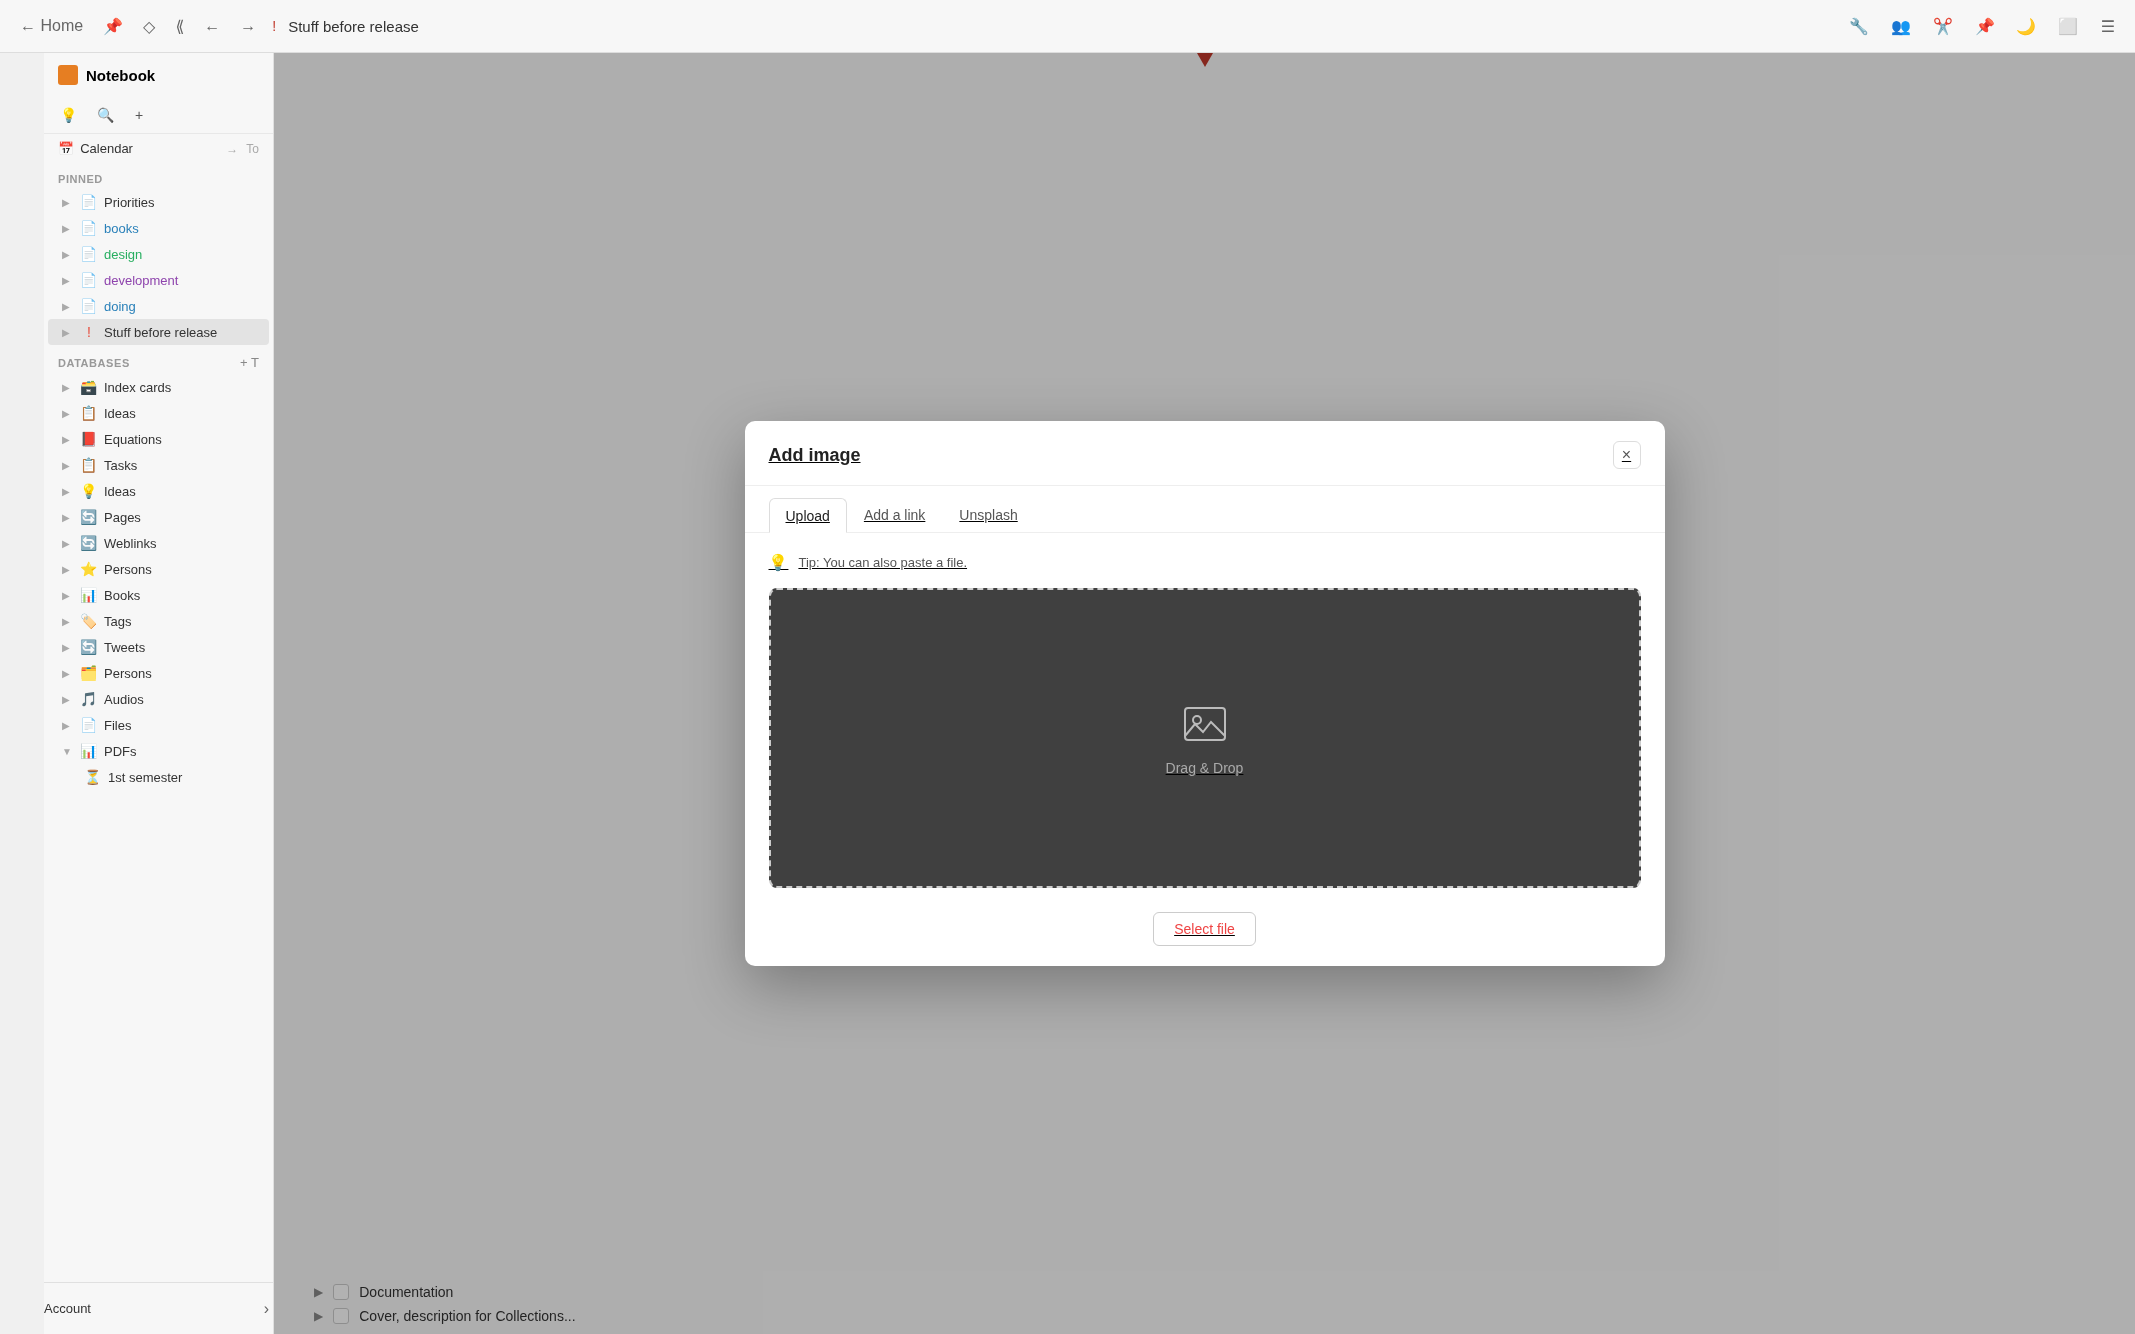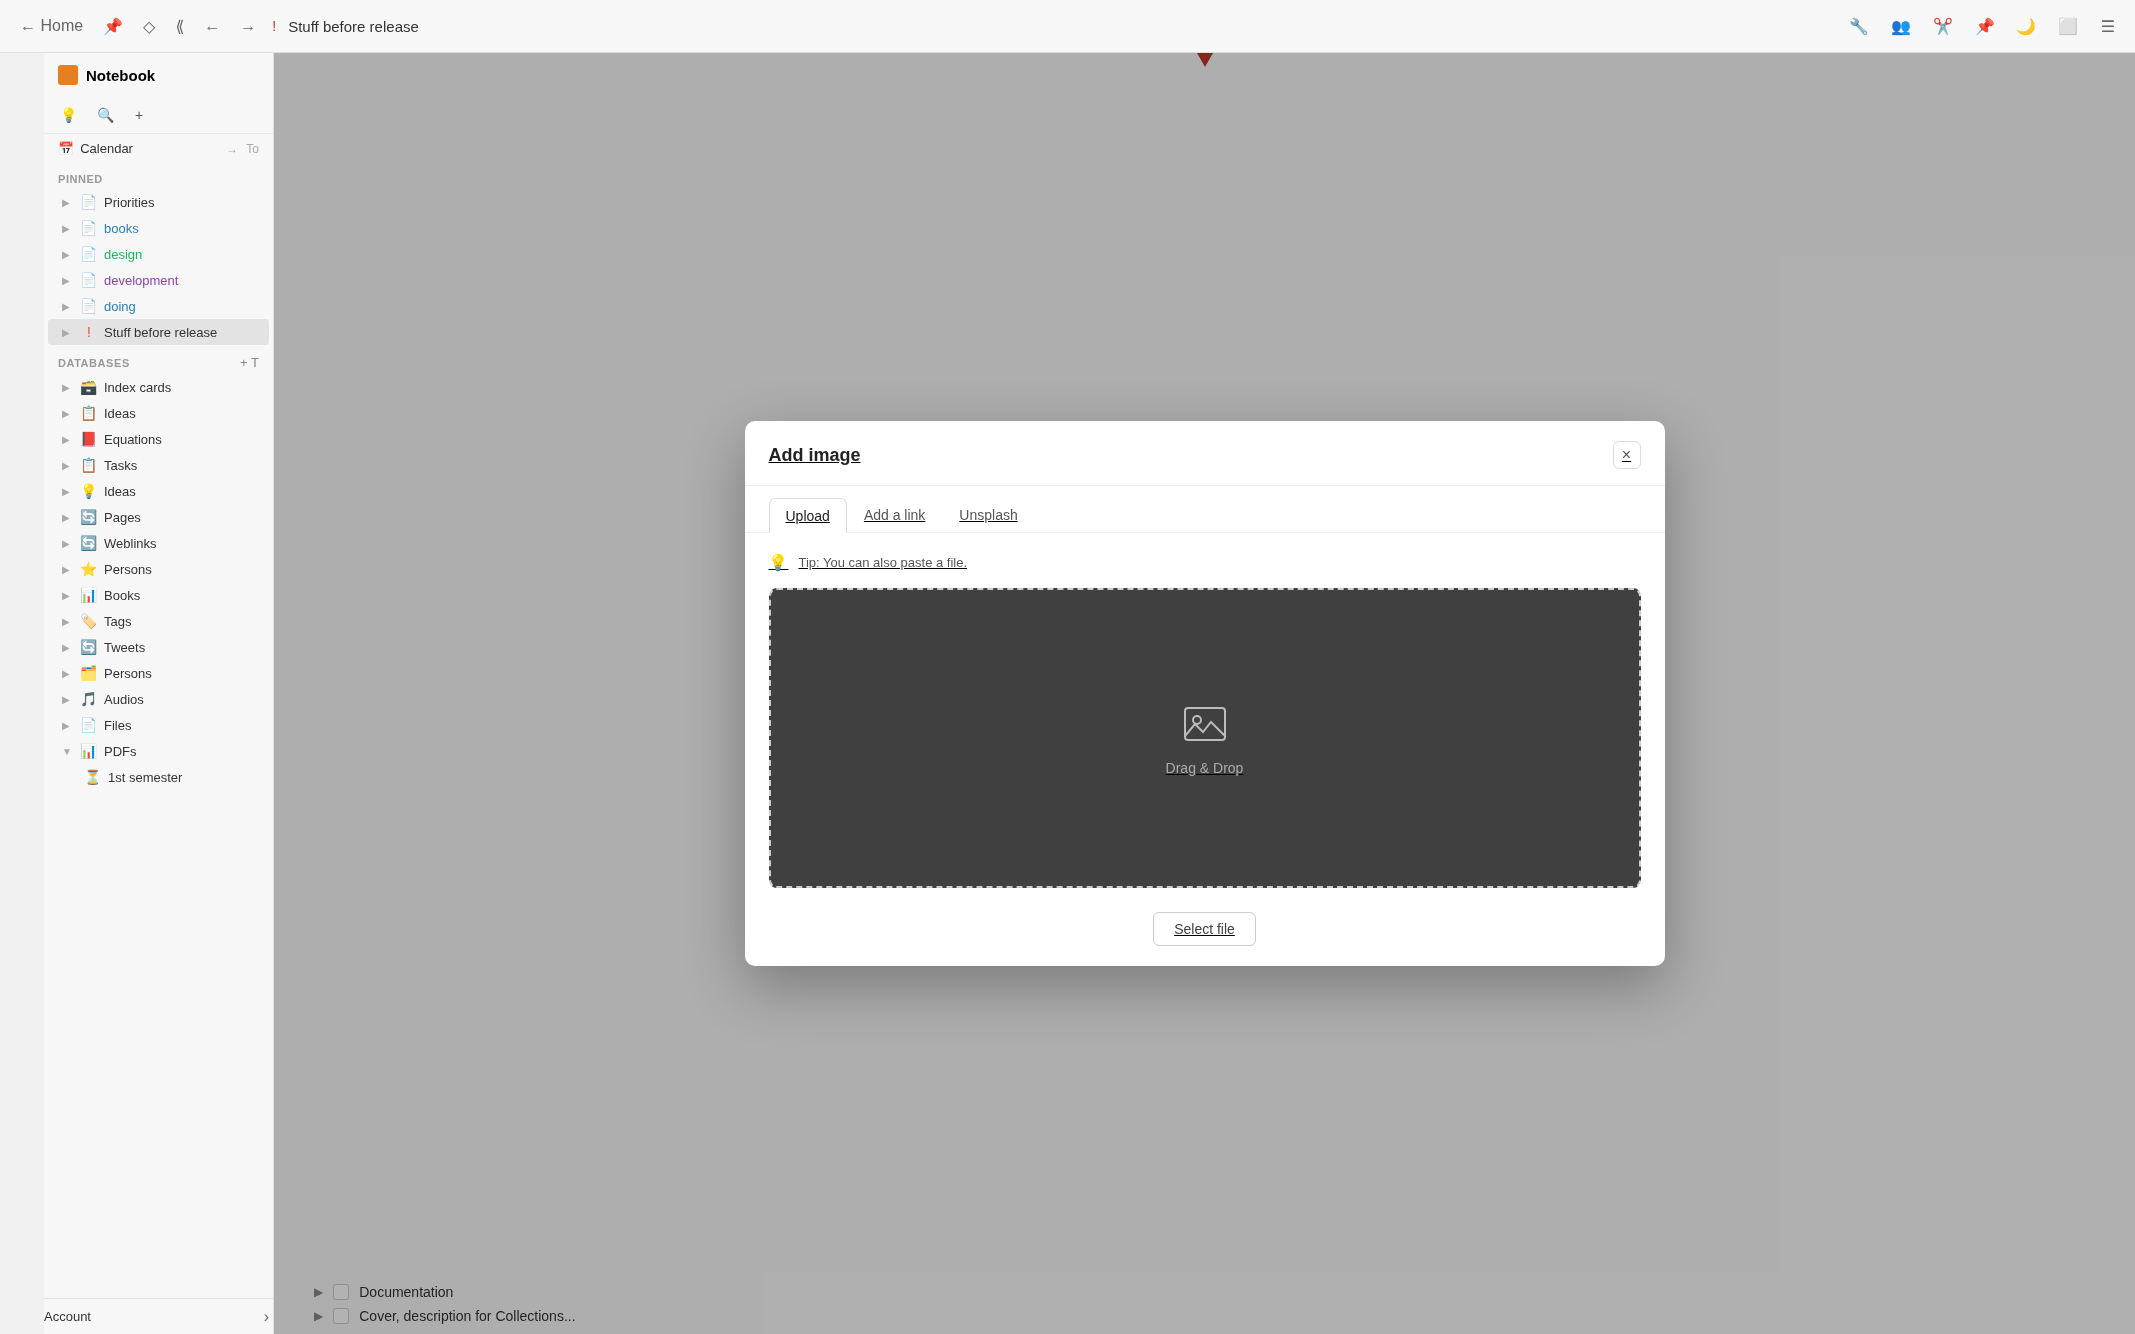--- a/index.html
+++ b/index.html
@@ -283,21 +283,21 @@
       font-size: 14px;
       color: #aaa;
     }
     .select-file-btn {
       border: 1px solid #ccc;
       background: #fff;
       border-radius: 6px;
       padding: 8px 20px;
       font-size: 14px;
       cursor: pointer;
-      color: #404040;
+      color: #ef4444;
       margin-top: 8px;
     }
     .modal-footer {
       padding: 16px 24px;
       border-top: 1px solid #eee;
       display: flex;
       gap: 10px;
     }
     .cancel-btn {
       background: none;
@@ -337,21 +337,21 @@
     .content-row .checkbox {
       width: 16px;
       height: 16px;
       border: 1px solid #ccc;
       border-radius: 3px;
       background: #fff;
     }
 
     
     .account-footer {
-      height: 36px;
+      height: 52px;
       border-top: 1px solid #e0e0e0;
       display: flex;
       align-items: center;
       justify-content: space-between;
       padding: 0 0;
       font-size: 13px;
       color: #333;
       background: #f7f7f7;
       flex-shrink: 0;
     }

